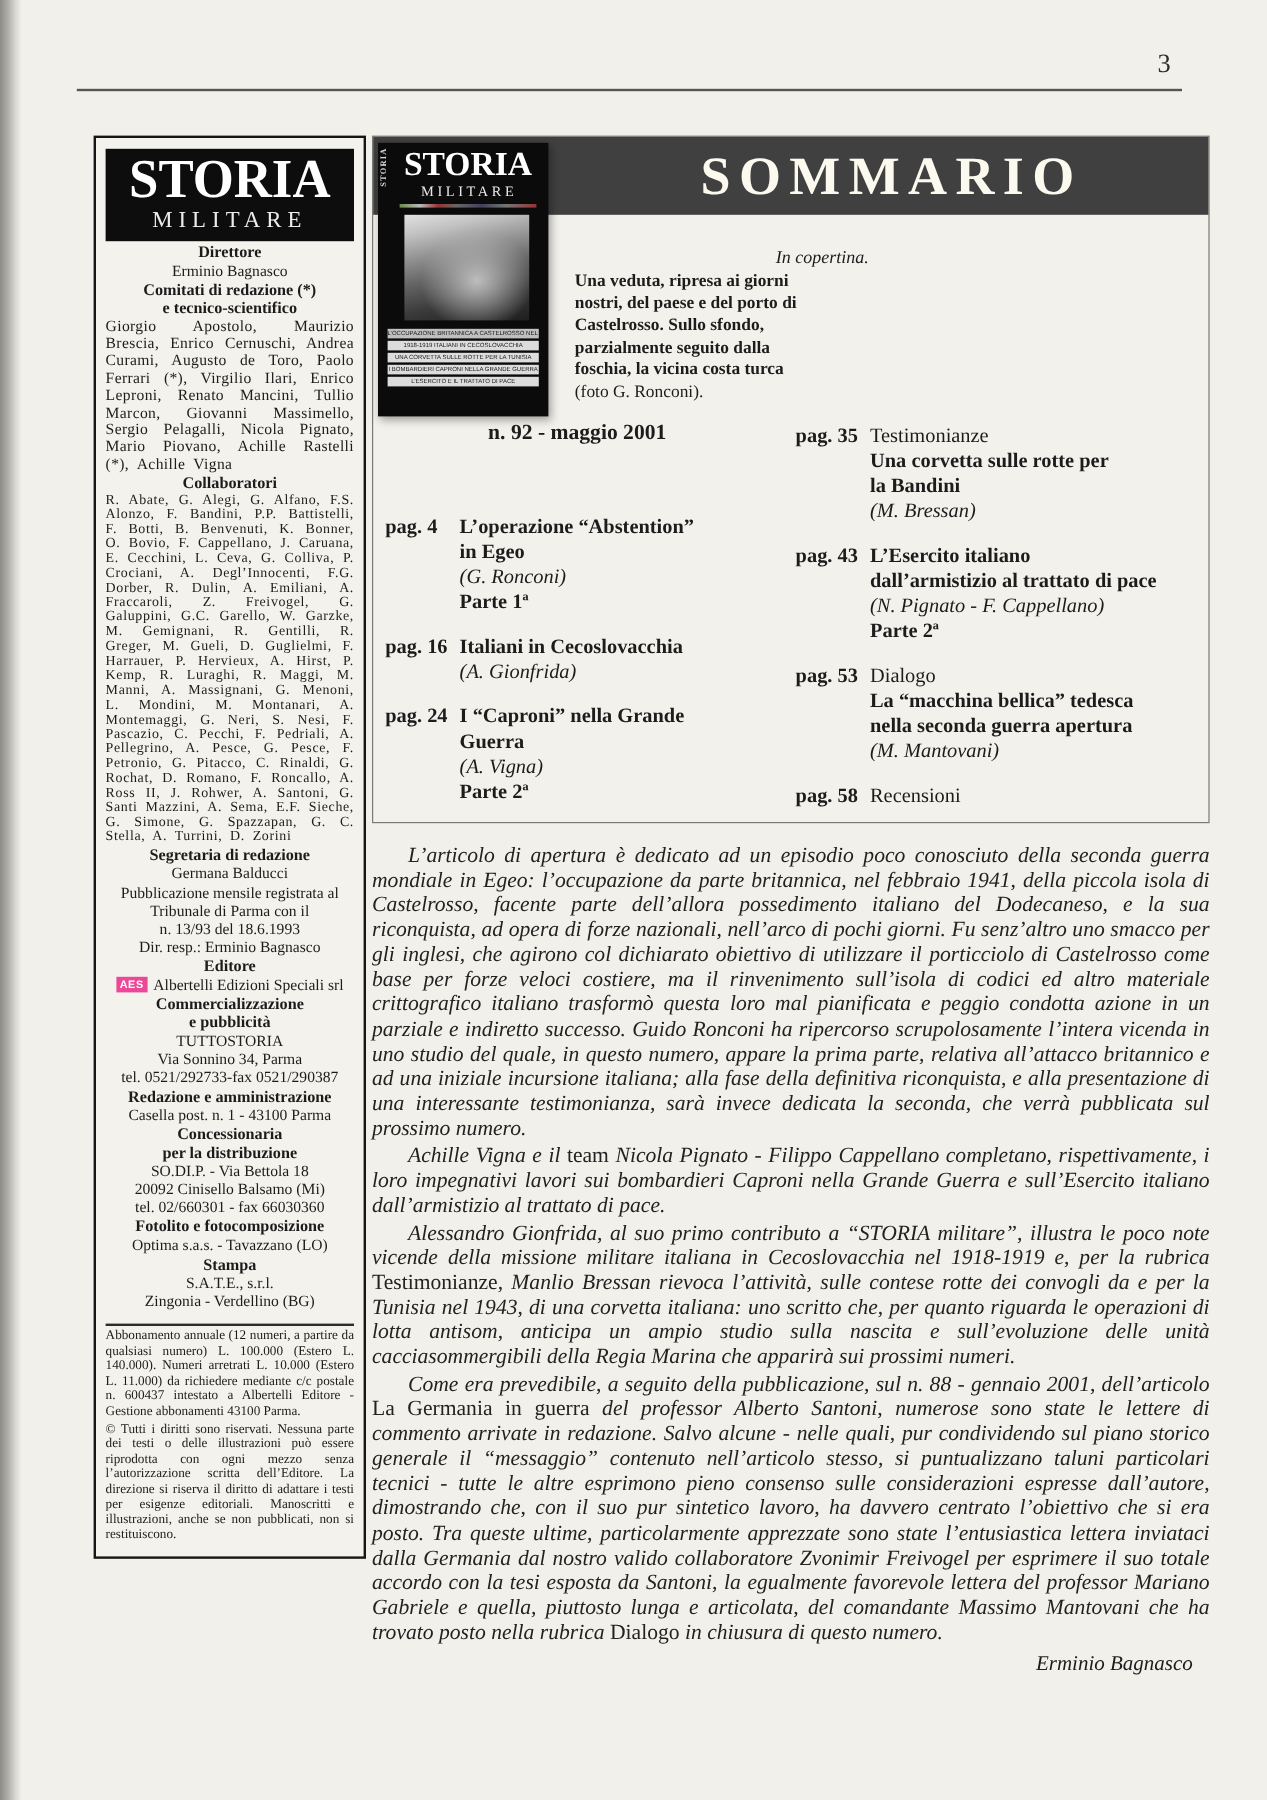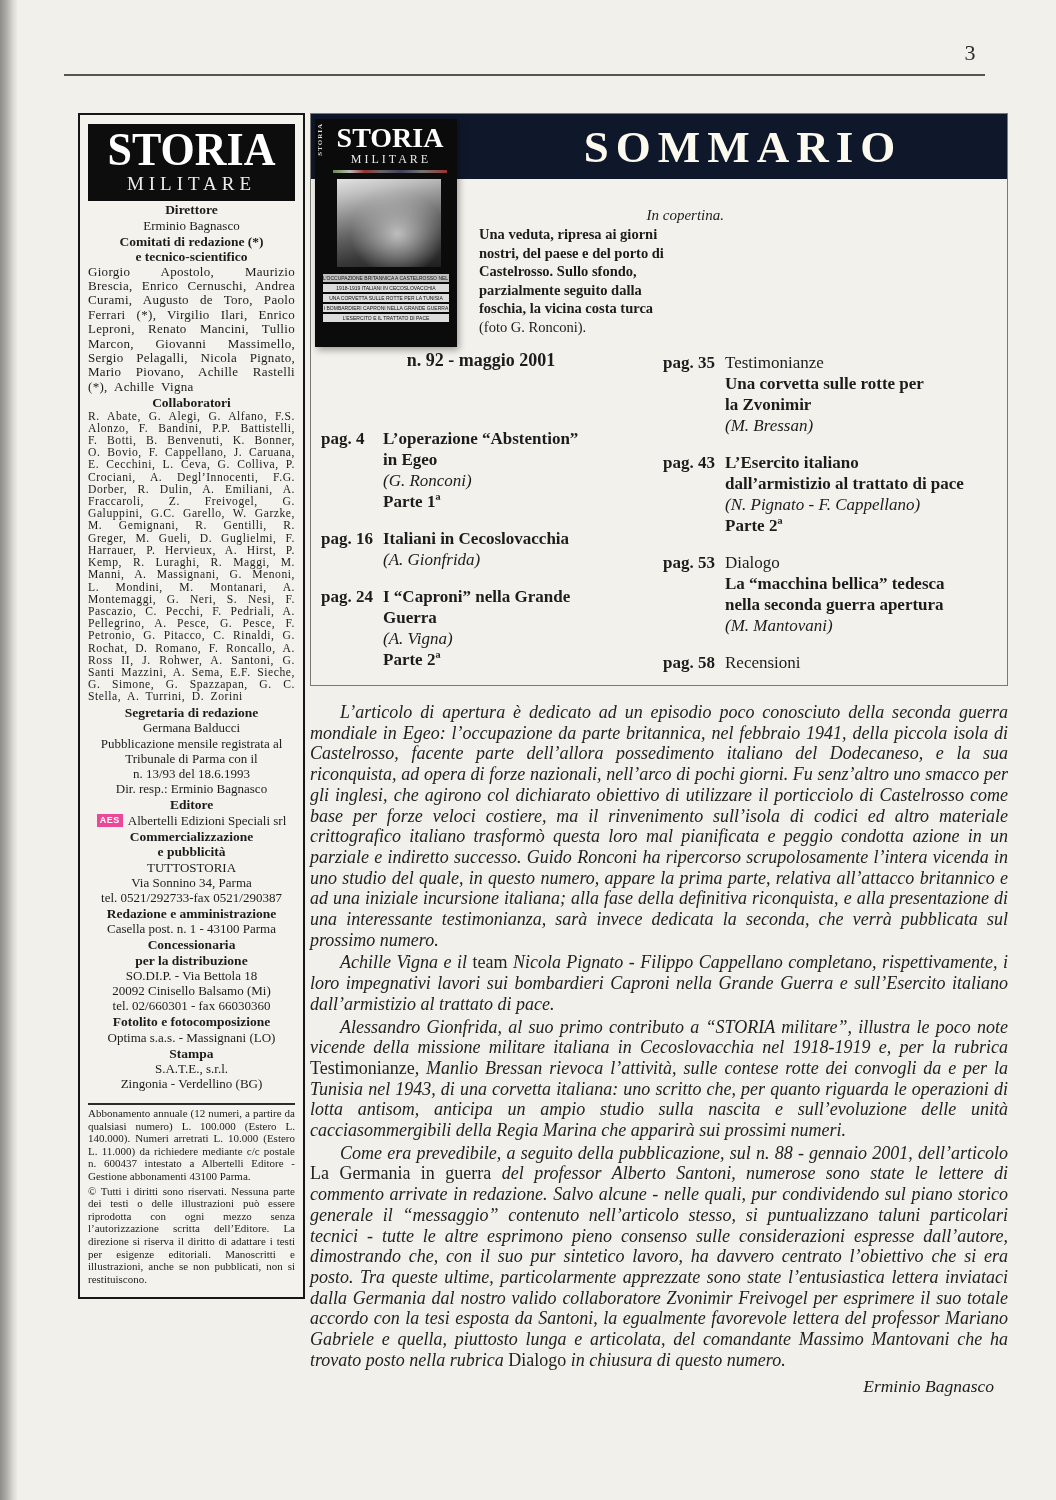--- a/index.html
+++ b/index.html
@@ -25,21 +25,21 @@
             font-weight:bold;font-size:9px;line-height:11px;padding:1px 3px;letter-spacing:0.5px;}
   .side-body{text-align:justify;}
   .names-lg{font-size:13px;line-height:14.4px;word-spacing:3.5px;letter-spacing:0.3px;}
   .names-sm{font-size:11.6px;line-height:12.2px;word-spacing:3px;letter-spacing:0.55px;}
   .fineprint{font-size:11px;line-height:12.6px;text-align:justify;margin-top:2px;}
   .side-rule{height:2px;background:#2c2c2c;margin:12px 0 2px;}
 
   
   .main{position:absolute;left:310px;top:113px;width:698px;}
   .tocbox{position:relative;height:573px;border:1px solid #7b7973;box-sizing:border-box;background:#f3f1eb;}
-  .banner{position:absolute;top:0;left:0;right:0;height:65px;background:#0f172a;}
+  .banner{position:absolute;top:0;left:0;right:0;height:65px;background:#404040;}
   .banner span{display:block;text-align:center;padding-left:168px;font-size:45px;font-weight:bold;
                letter-spacing:7px;color:#fcf9ee;line-height:67px;}
   .cover{position:absolute;left:4px;top:5px;width:142px;height:228px;background:#0b0b0b;color:#fff;
          box-shadow:2px 3px 7px rgba(0,0,0,0.35);}
   .cover-spine{position:absolute;left:1px;top:4px;font-size:7px;font-weight:bold;color:#ddd;
                writing-mode:vertical-rl;transform:rotate(180deg);letter-spacing:1px;}
   .cover-title{margin:4px 6px 0 14px;text-align:center;font-size:28px;font-weight:bold;line-height:29px;}
   .cover-sub{text-align:center;font-size:12px;letter-spacing:3px;color:#e8e8e8;line-height:14px;margin-left:10px;}
   .cover-strip{height:3px;margin:4px 10px 0 18px;
        background:linear-gradient(90deg,#7aa05a 0%,#d8d8d8 15%,#b03a3a 28%,#777 42%,#4a4a6a 60%,#888 78%,#b03a3a 100%);
@@ -129,21 +129,21 @@
         </div>
         <div class="side-section">
           <div class="side-heading">Concessionaria</div>
           <div class="side-heading">per la distribuzione</div>
           <div class="side-line">SO.DI.P. - Via Bettola 18</div>
           <div class="side-line">20092 Cinisello Balsamo (Mi)</div>
           <div class="side-line">tel. 02/660301 - fax 66030360</div>
         </div>
         <div class="side-section">
           <div class="side-heading">Fotolito e fotocomposizione</div>
-          <div class="side-line">Optima s.a.s. - Massignani (LO)</div>
+          <div class="side-line">Optima s.a.s. - Tavazzano (LO)</div>
         </div>
         <div class="side-section">
           <div class="side-heading">Stampa</div>
           <div class="side-line">S.A.T.E., s.r.l.</div>
           <div class="side-line">Zingonia - Verdellino (BG)</div>
         </div>
         <div class="side-rule"></div>
         <div class="side-section">
           <div class="side-body fineprint">Abbonamento annuale (12 numeri, a partire da qualsiasi numero) L. 100.000 (Estero L. 140.000). Numeri arretrati L. 10.000 (Estero L. 11.000) da richiedere mediante c/c postale n. 600437 intestato a Albertelli Editore - Gestione abbonamenti 43100 Parma.</div>
         </div>
@@ -210,21 +210,21 @@
               <div class="tl-b">Parte 2ª</div>
             </div>
           </div>
         </div>
       <div class="toc-col toc-right">
           <div class="toc-entry">
             <div class="toc-page">pag. 35</div>
             <div class="toc-lines">
               <div class="tl-r">Testimonianze</div>
               <div class="tl-b">Una corvetta sulle rotte per</div>
-              <div class="tl-b">la Zvonimir</div>
+              <div class="tl-b">la Bandini</div>
               <div class="tl-i">(M. Bressan)</div>
             </div>
           </div>
           <div class="toc-entry">
             <div class="toc-page">pag. 43</div>
             <div class="toc-lines">
               <div class="tl-b">L’Esercito italiano</div>
               <div class="tl-b">dall’armistizio al trattato di pace</div>
               <div class="tl-i">(N. Pignato - F. Cappellano)</div>
               <div class="tl-b">Parte 2ª</div>

